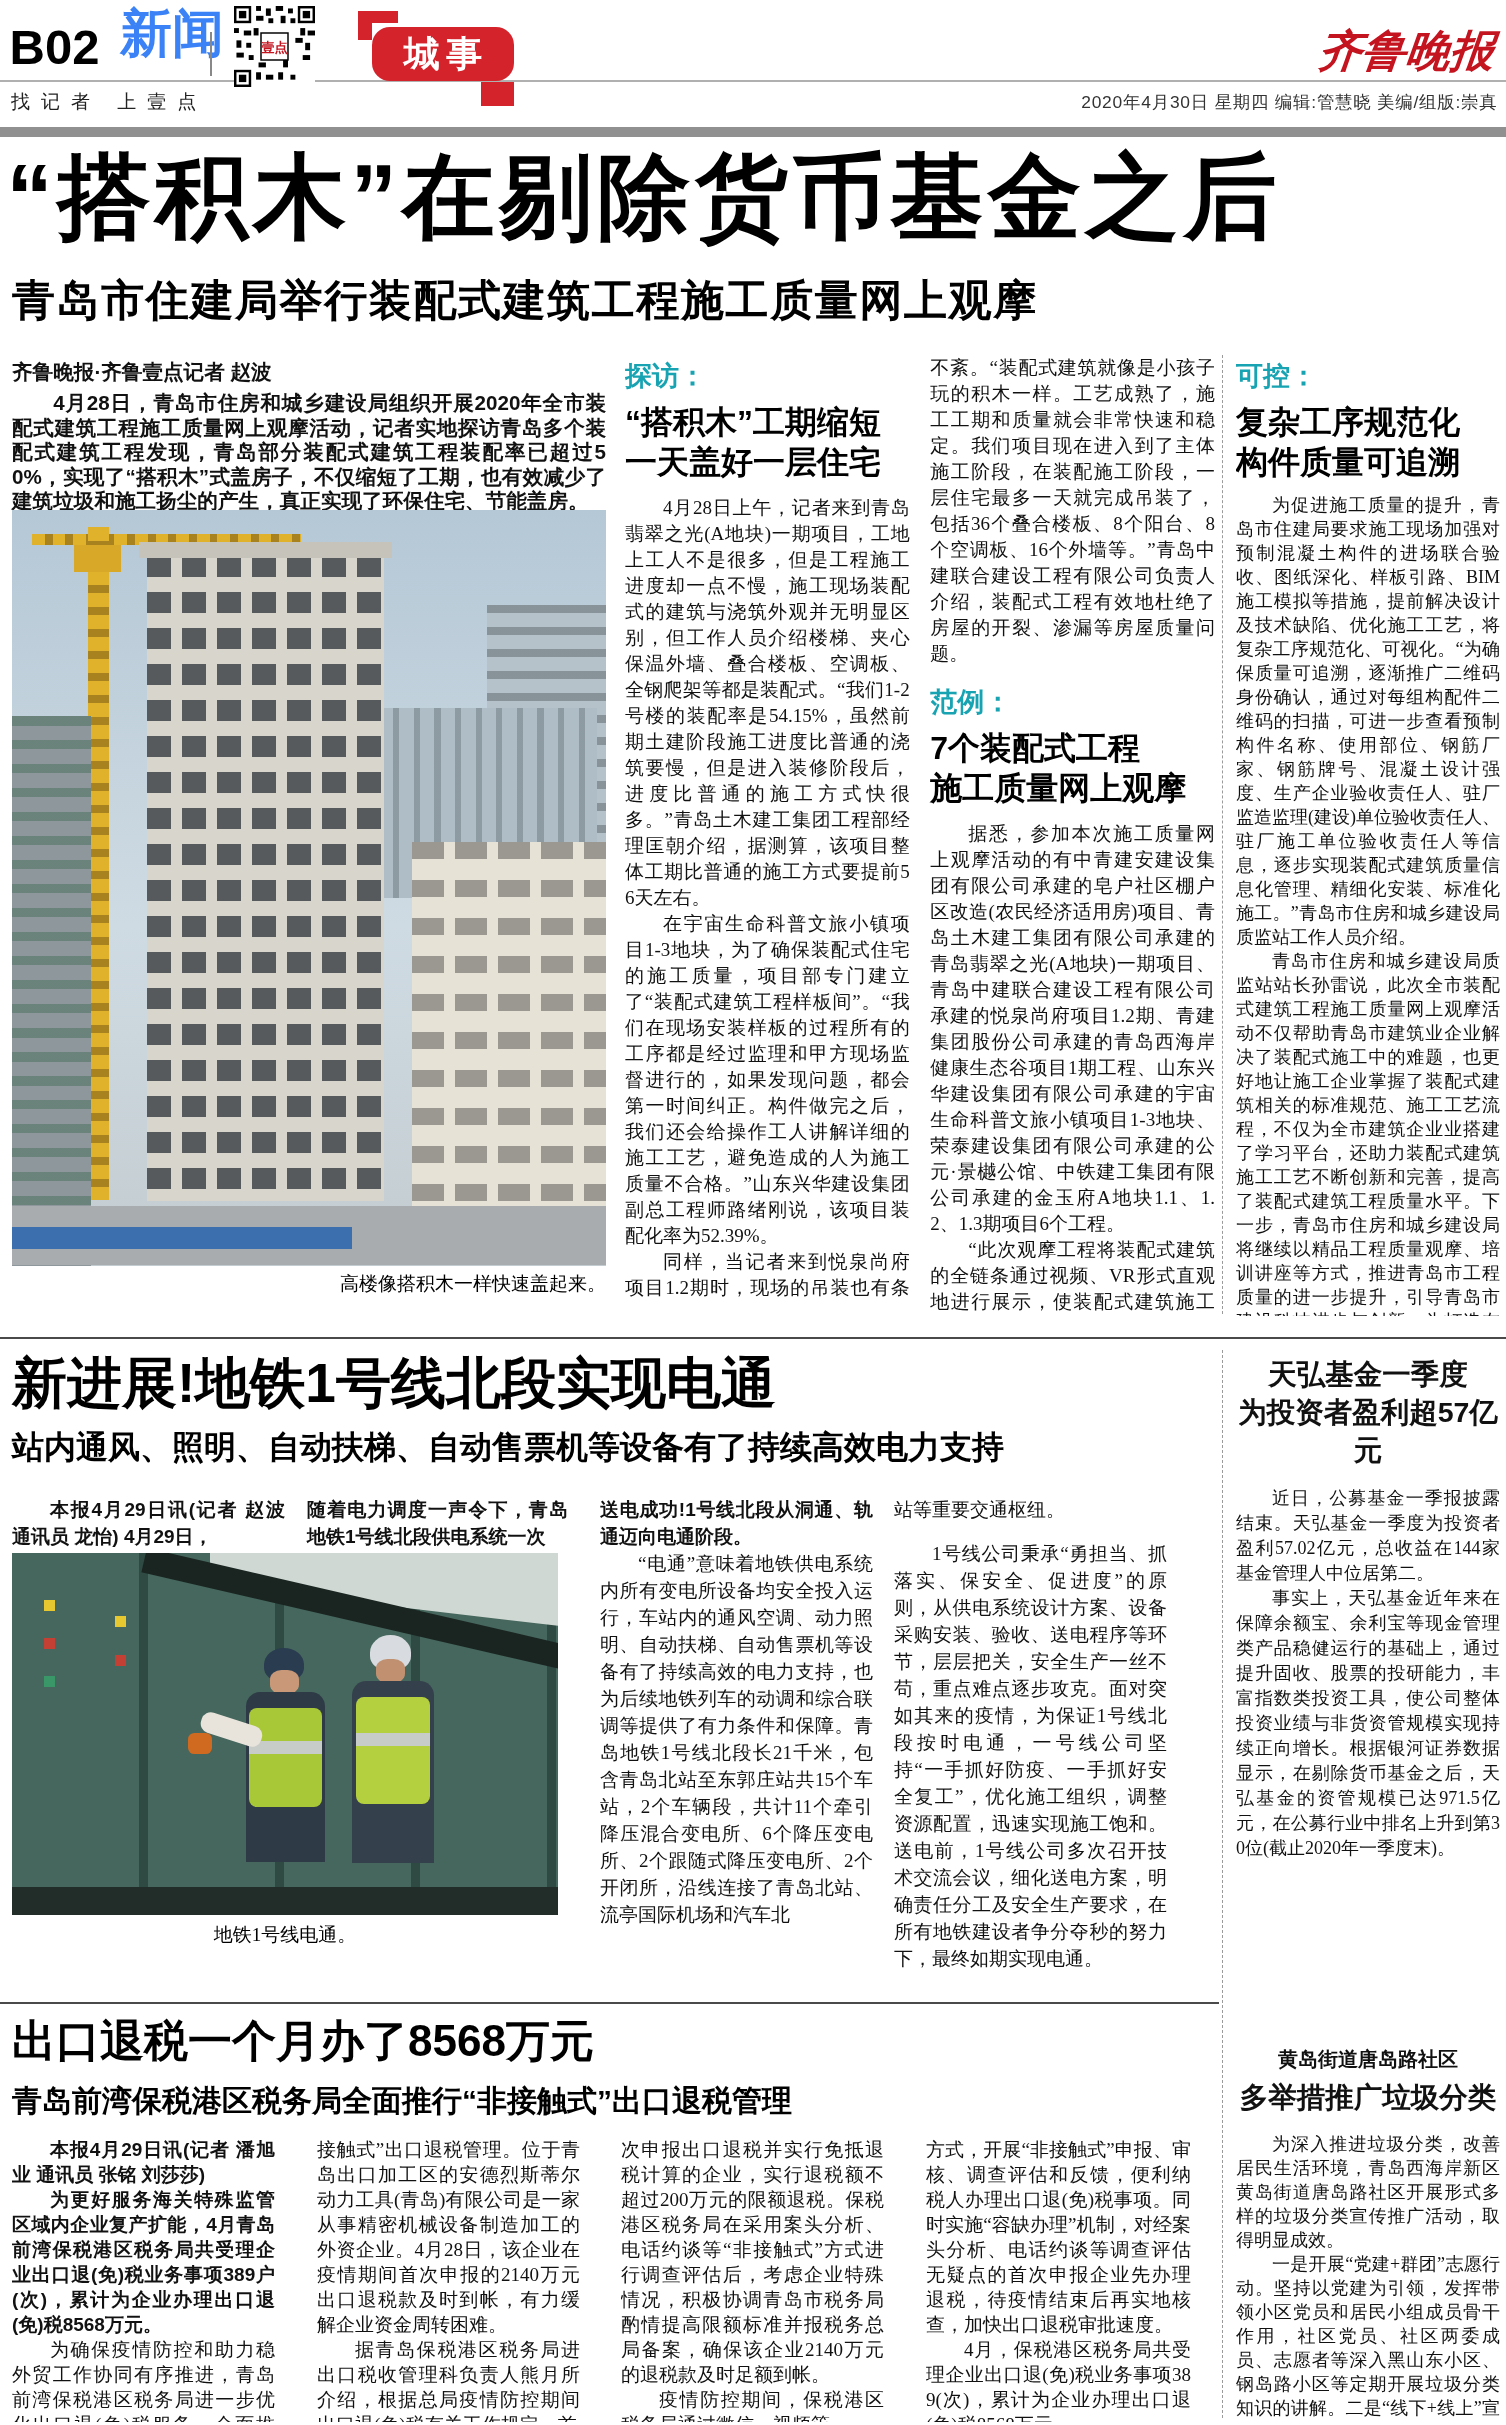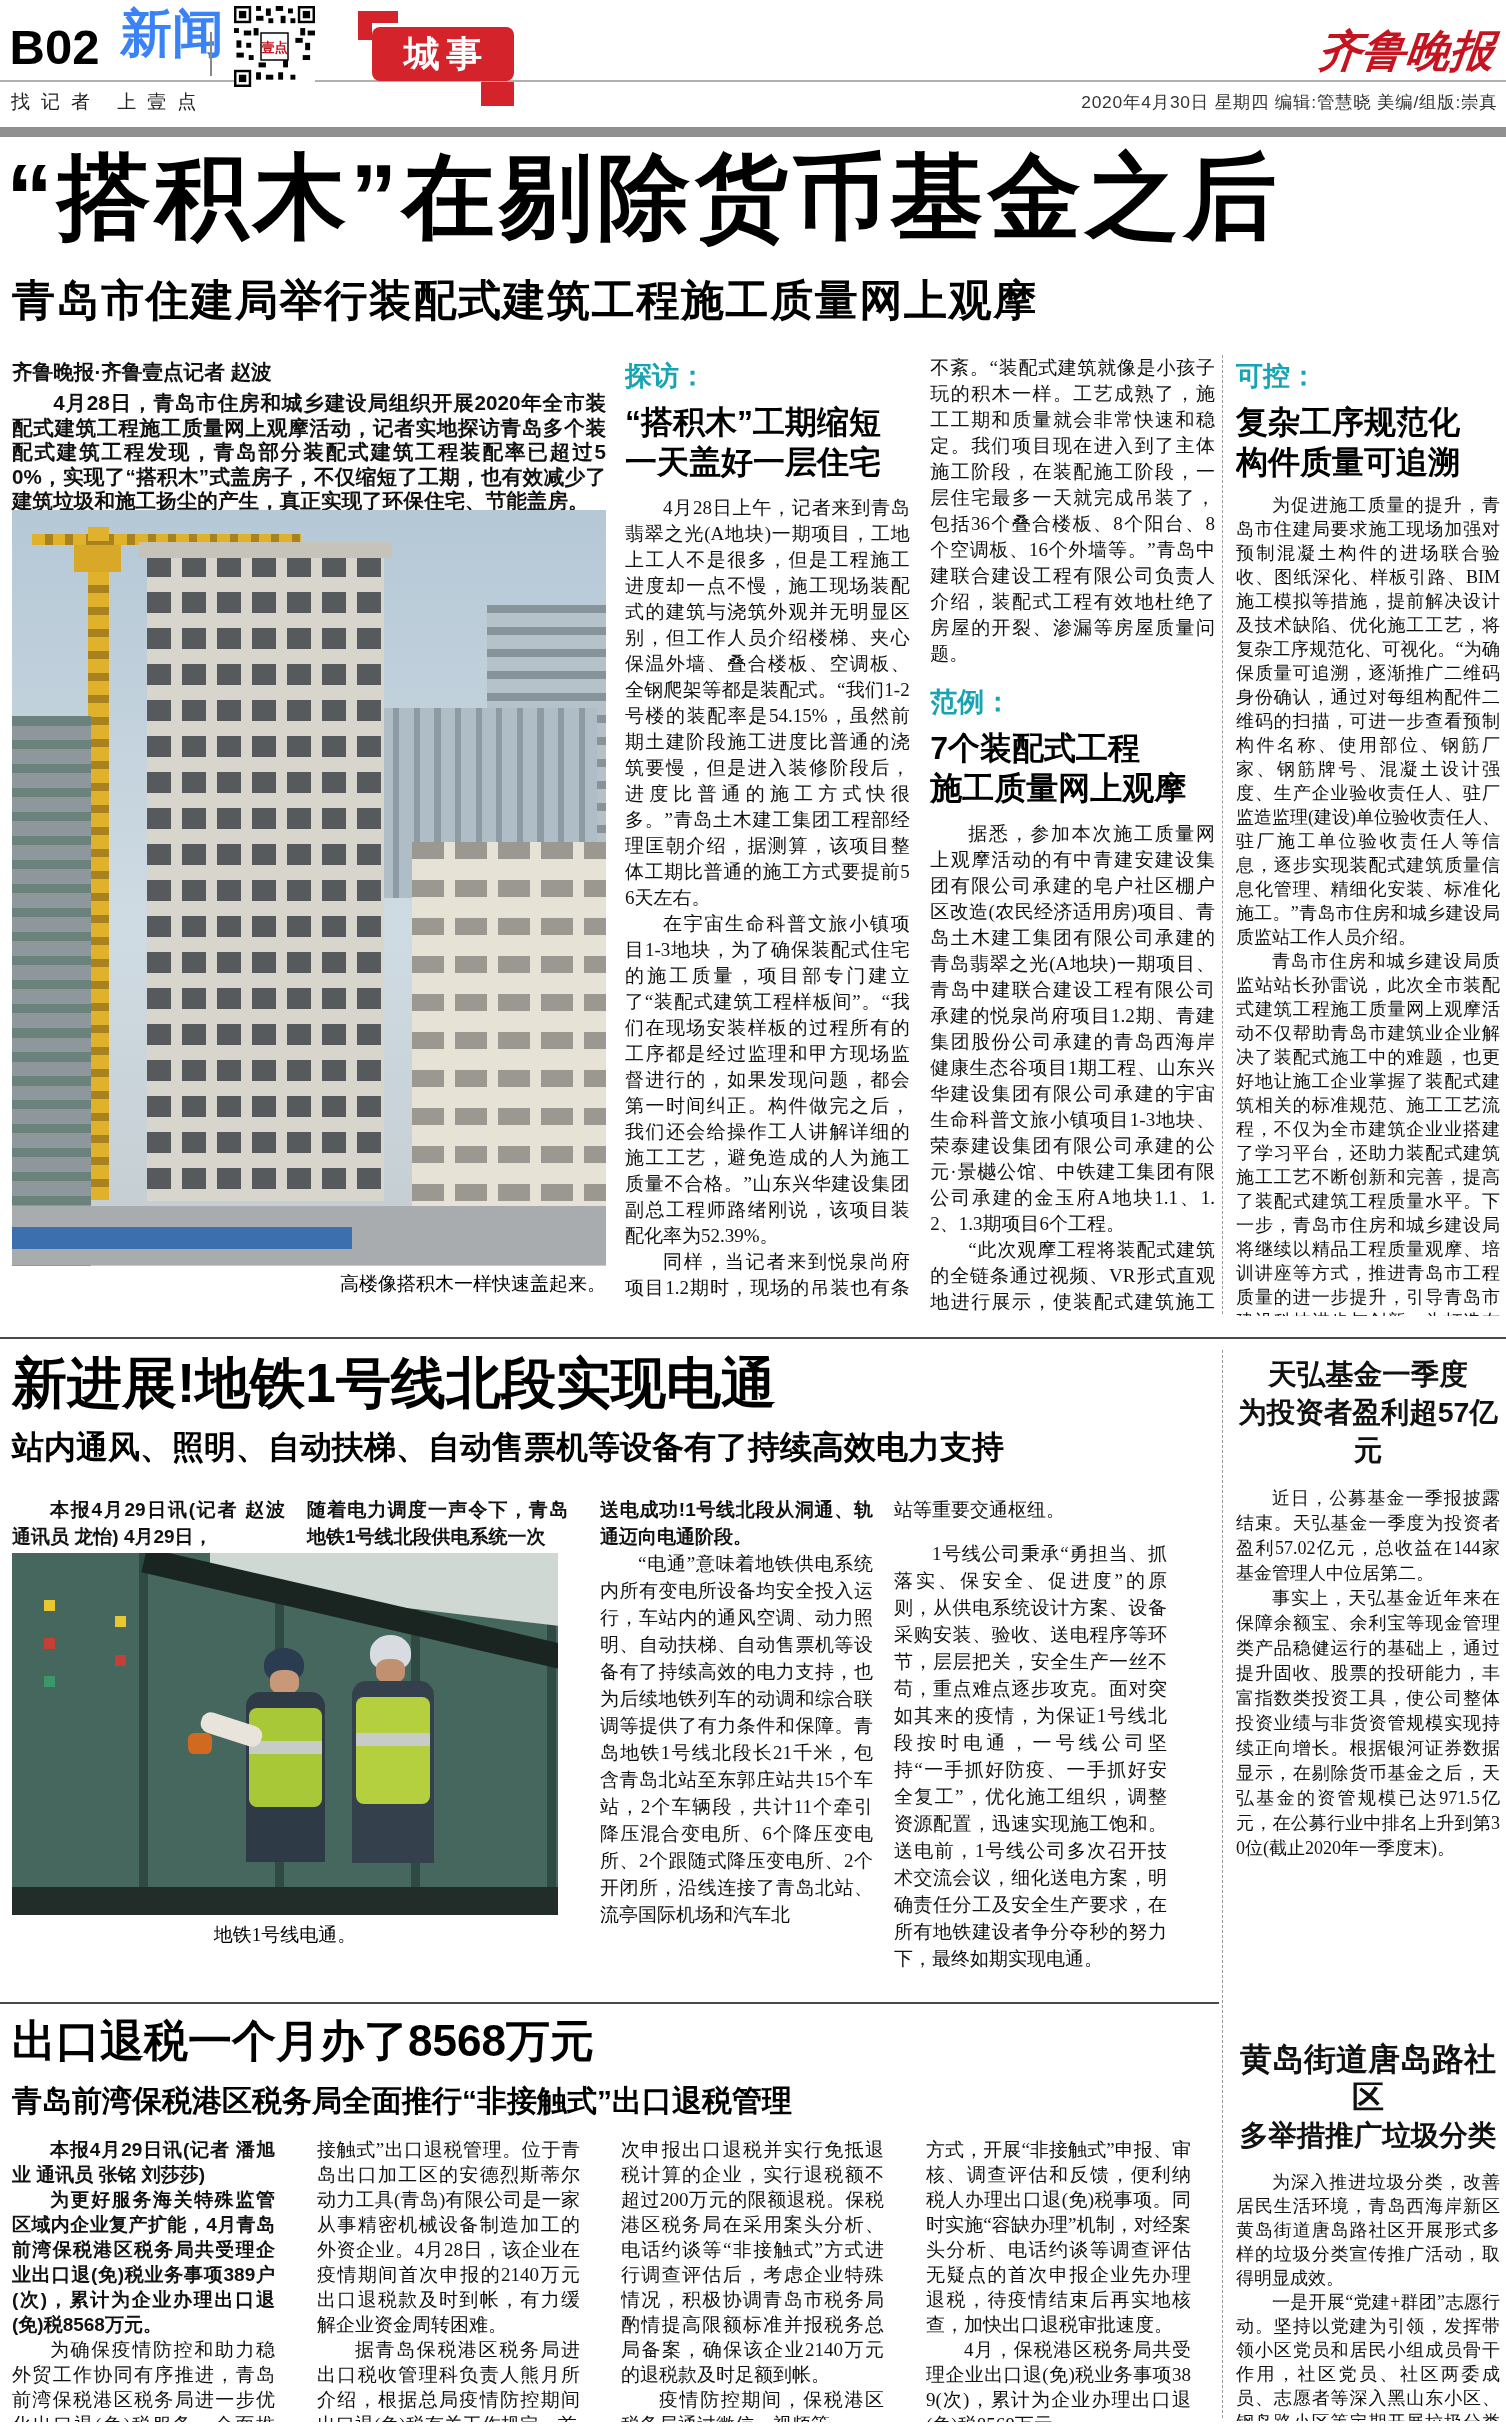--- a/index.html
+++ b/index.html
@@ -77,21 +77,21 @@
         </g>
       <rect x="11" y="11" width="11" height="11" fill="#fff" stroke="#000" stroke-width="0.6"></rect>
       <text x="16.5" y="18.6" font-size="5.4" fill="#c41420" text-anchor="middle" font-weight="bold">壹点</text>
     </svg>
   </div>
 
   <div class="abs" style="left:358px;top:11px;width:40px;height:28.5px;">
     <div class="abs" style="left:0;top:0;width:40px;height:12px;background:#d5232c;"></div>
     <div class="abs" style="left:0;top:0;width:14.2px;height:28.5px;background:#d5232c;"></div>
   </div>
-  <div class="abs sans" style="left:372px;top:27px;width:142px;height:54px;background:#d5232c;border-radius:8px;display:flex;align-items:center;justify-content:center;">
+  <div class="abs sans" style="left:372px;top:27px;width:142px;height:54px;background:#d5232c;border-radius:18px;display:flex;align-items:center;justify-content:center;">
     <span style="color:#fff;font-size:36px;font-weight:900;letter-spacing:6.3px;margin-left:6.3px;">城事</span>
   </div>
   <div class="abs" style="left:481px;top:82px;width:33px;height:24px;background:#d5232c;"></div>
 
   <div class="abs sans" style="left:11px;top:89px;font-size:19px;letter-spacing:11px;color:#222;">找记者 上壹点</div>
 
   <div class="abs sans" style="right:9.5px;top:90px;font-size:17.4px;color:#333;letter-spacing:0.8px;">2020年4月30日 星期四 编辑:管慧晓 美编/组版:崇真</div>
 
   <div class="abs" style="right:12.7px;top:22px;font-size:44px;font-weight:900;color:#c41420;font-style:italic;transform:skewX(-6deg);font-family:'Liberation Serif','DejaVu Serif',serif;">齐鲁晚报</div>
 
@@ -210,21 +210,21 @@
   </div>
 
   <div class="abs" style="left:1236px;top:1355px;width:264px;">
     <div class="sans" style="font-size:28.5px;font-weight:900;line-height:38px;text-align:center;">天弘基金一季度</div>
     <div class="sans" style="font-size:28.5px;font-weight:900;line-height:38px;text-align:center;margin-bottom:17.4px;">为投资者盈利超57亿元</div>
     <p class="body-p indent" style="font-size:18px;line-height:25px;">近日，公募基金一季报披露结束。天弘基金一季度为投资者盈利57.02亿元，总收益在144家基金管理人中位居第二。</p>
     <p class="body-p indent" style="font-size:18px;line-height:25px;">事实上，天弘基金近年来在保障余额宝、余利宝等现金管理类产品稳健运行的基础上，通过提升固收、股票的投研能力，丰富指数类投资工具，使公司整体投资业绩与非货资管规模实现持续正向增长。根据银河证券数据显示，在剔除货币基金之后，天弘基金的资管规模已达971.5亿元，在公募行业中排名上升到第30位(截止2020年一季度末)。</p>
   </div>
 
   <div class="abs clip" style="left:1236px;top:2040px;width:264px;height:381px;">
-    <div class="sans" style="font-size:32px;font-weight:900;line-height:38px;text-align:center;">黄岛街道唐岛路社区</div>
+    <div class="sans" style="font-size:20px;font-weight:900;line-height:38px;text-align:center;">黄岛街道唐岛路社区</div>
     <div class="sans" style="font-size:28.5px;font-weight:900;line-height:38px;text-align:center;margin-bottom:16px;">多举措推广垃圾分类</div>
     <p class="body-p indent" style="font-size:18px;line-height:24px;">为深入推进垃圾分类，改善居民生活环境，青岛西海岸新区黄岛街道唐岛路社区开展形式多样的垃圾分类宣传推广活动，取得明显成效。</p>
     <p class="body-p indent" style="font-size:18px;line-height:24px;">一是开展“党建+群团”志愿行动。坚持以党建为引领，发挥带领小区党员和居民小组成员骨干作用，社区党员、社区两委成员、志愿者等深入黑山东小区、钢岛路小区等定期开展垃圾分类知识的讲解。二是“线下+线上”宣传双管齐下。根据各小区实际情况，对垃圾桶进行统一排查与摆放，标识不同颜色；通过在宣传栏张贴垃圾分类海报等，倡导更多居民了解、参与垃圾分类行动。</p>
 
   </div>
 
 </div>
 
 
 </body></html>

